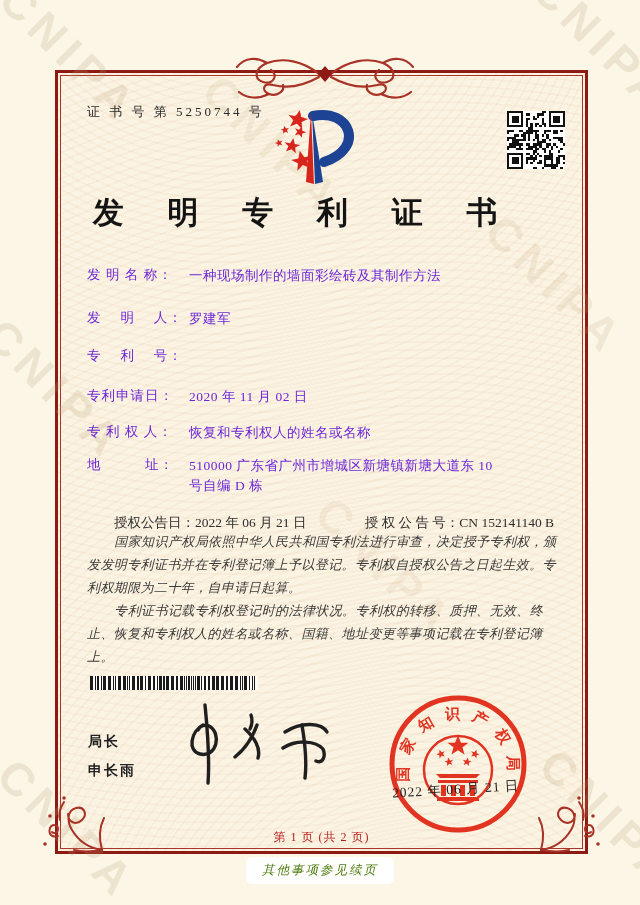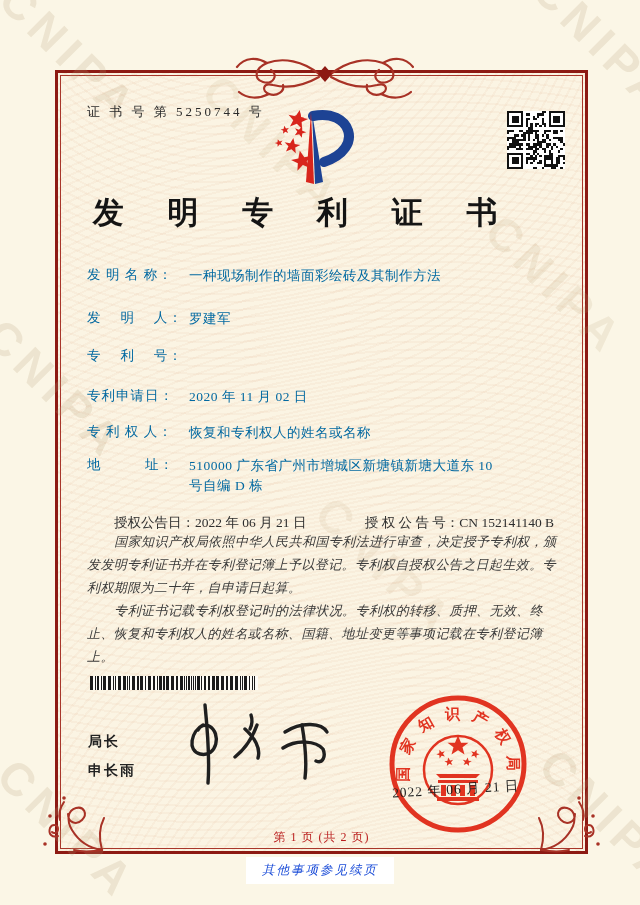--- a/index.html
+++ b/index.html
@@ -36,21 +36,21 @@
   }
   .logo{position:absolute;left:270px;top:108px;width:100px;height:82px;}
   .qr{position:absolute;left:507px;top:111px;width:58px;height:58px;}
   .title{
     position:absolute;left:55px;top:192px;width:480px;
     text-align:center;font-size:31px;font-weight:bold;color:#141414;
     letter-spacing:18px;text-indent:18px;
   }
   .field-row{
     position:absolute;left:87px;width:472px;
-    font-size:13.5px;color:#0369a1;display:flex;align-items:flex-start;
+    font-size:13.5px;color:#6d28d9;display:flex;align-items:flex-start;
   }
   .field-label{white-space:pre;flex:0 0 102px;letter-spacing:1px;}
   .field-value{flex:1;line-height:20px;letter-spacing:0.5px;}
   .grant-row{position:absolute;left:87px;top:498px;width:485px;font-size:13.5px;color:#2e2e2e;}
   .grant-row .pair{display:inline-block;white-space:pre;}
   .grant-row .pair2{margin-left:28px;}
   .paragraphs{
     position:absolute;left:87px;top:530px;width:472px;
     font-size:13px;line-height:23px;color:#3a3a3a;
     font-style:italic;letter-spacing:0.4px;
@@ -69,22 +69,22 @@
     position:absolute;left:392px;top:780px;width:150px;
     font-size:13.5px;color:#1c1c1c;letter-spacing:1px;
     transform:rotate(-3.5deg);z-index:4;
   }
   .page-info{
     position:absolute;left:55px;top:829px;width:533px;text-align:center;
     font-size:12px;color:#b91c1c;letter-spacing:1px;
   }
   .footer-note{
     position:absolute;top:857px;left:50%;transform:translateX(-50%);
-    background:#ffffff;padding:5px 16px;font-size:12.5px;color:#1d4ed8;
-    letter-spacing:2px;font-style:italic;z-index:3;
+    background:#ffffff;padding:5px 16px;font-size:12.5px;color:#4d7c0f;
+    letter-spacing:2px;font-style:italic;z-index:3;border-radius:6px;
   }
   .ornament{position:absolute;z-index:4;pointer-events:none;}
   .orn-top{left:225px;top:46px;width:200px;height:58px;}
   .orn-bl{left:38px;top:788px;width:68px;height:66px;}
   .orn-br{left:537px;top:788px;width:68px;height:66px;transform:scaleX(-1);}
 </style>
 </head>
 <body>
 
 <div class="page">

